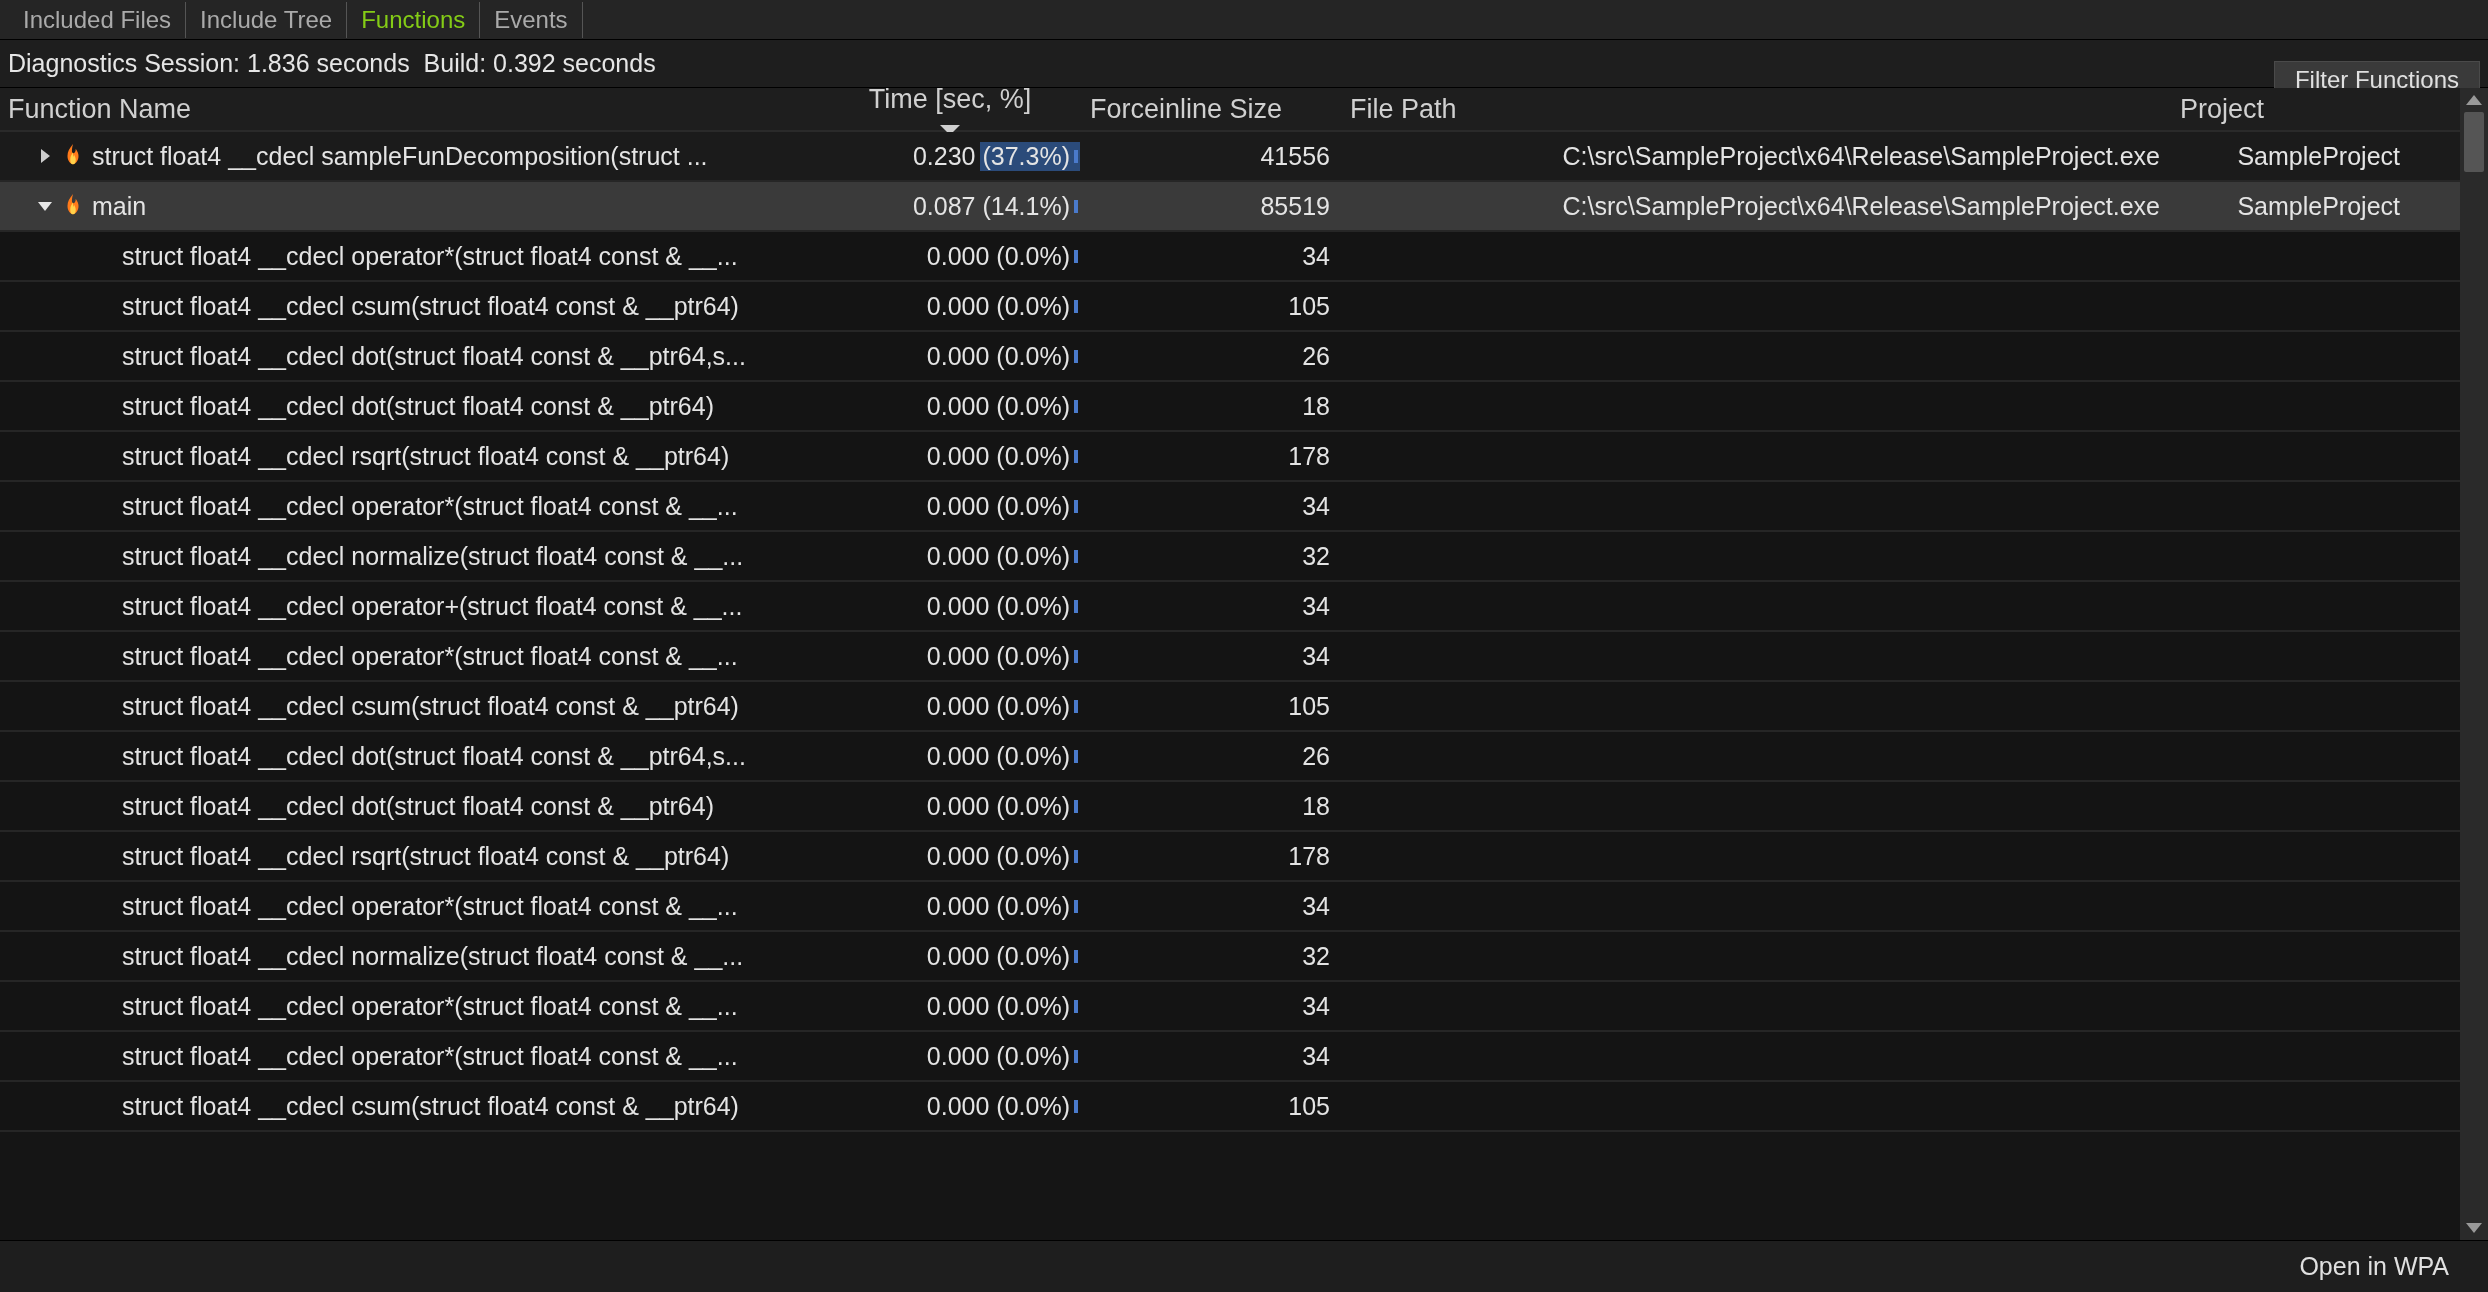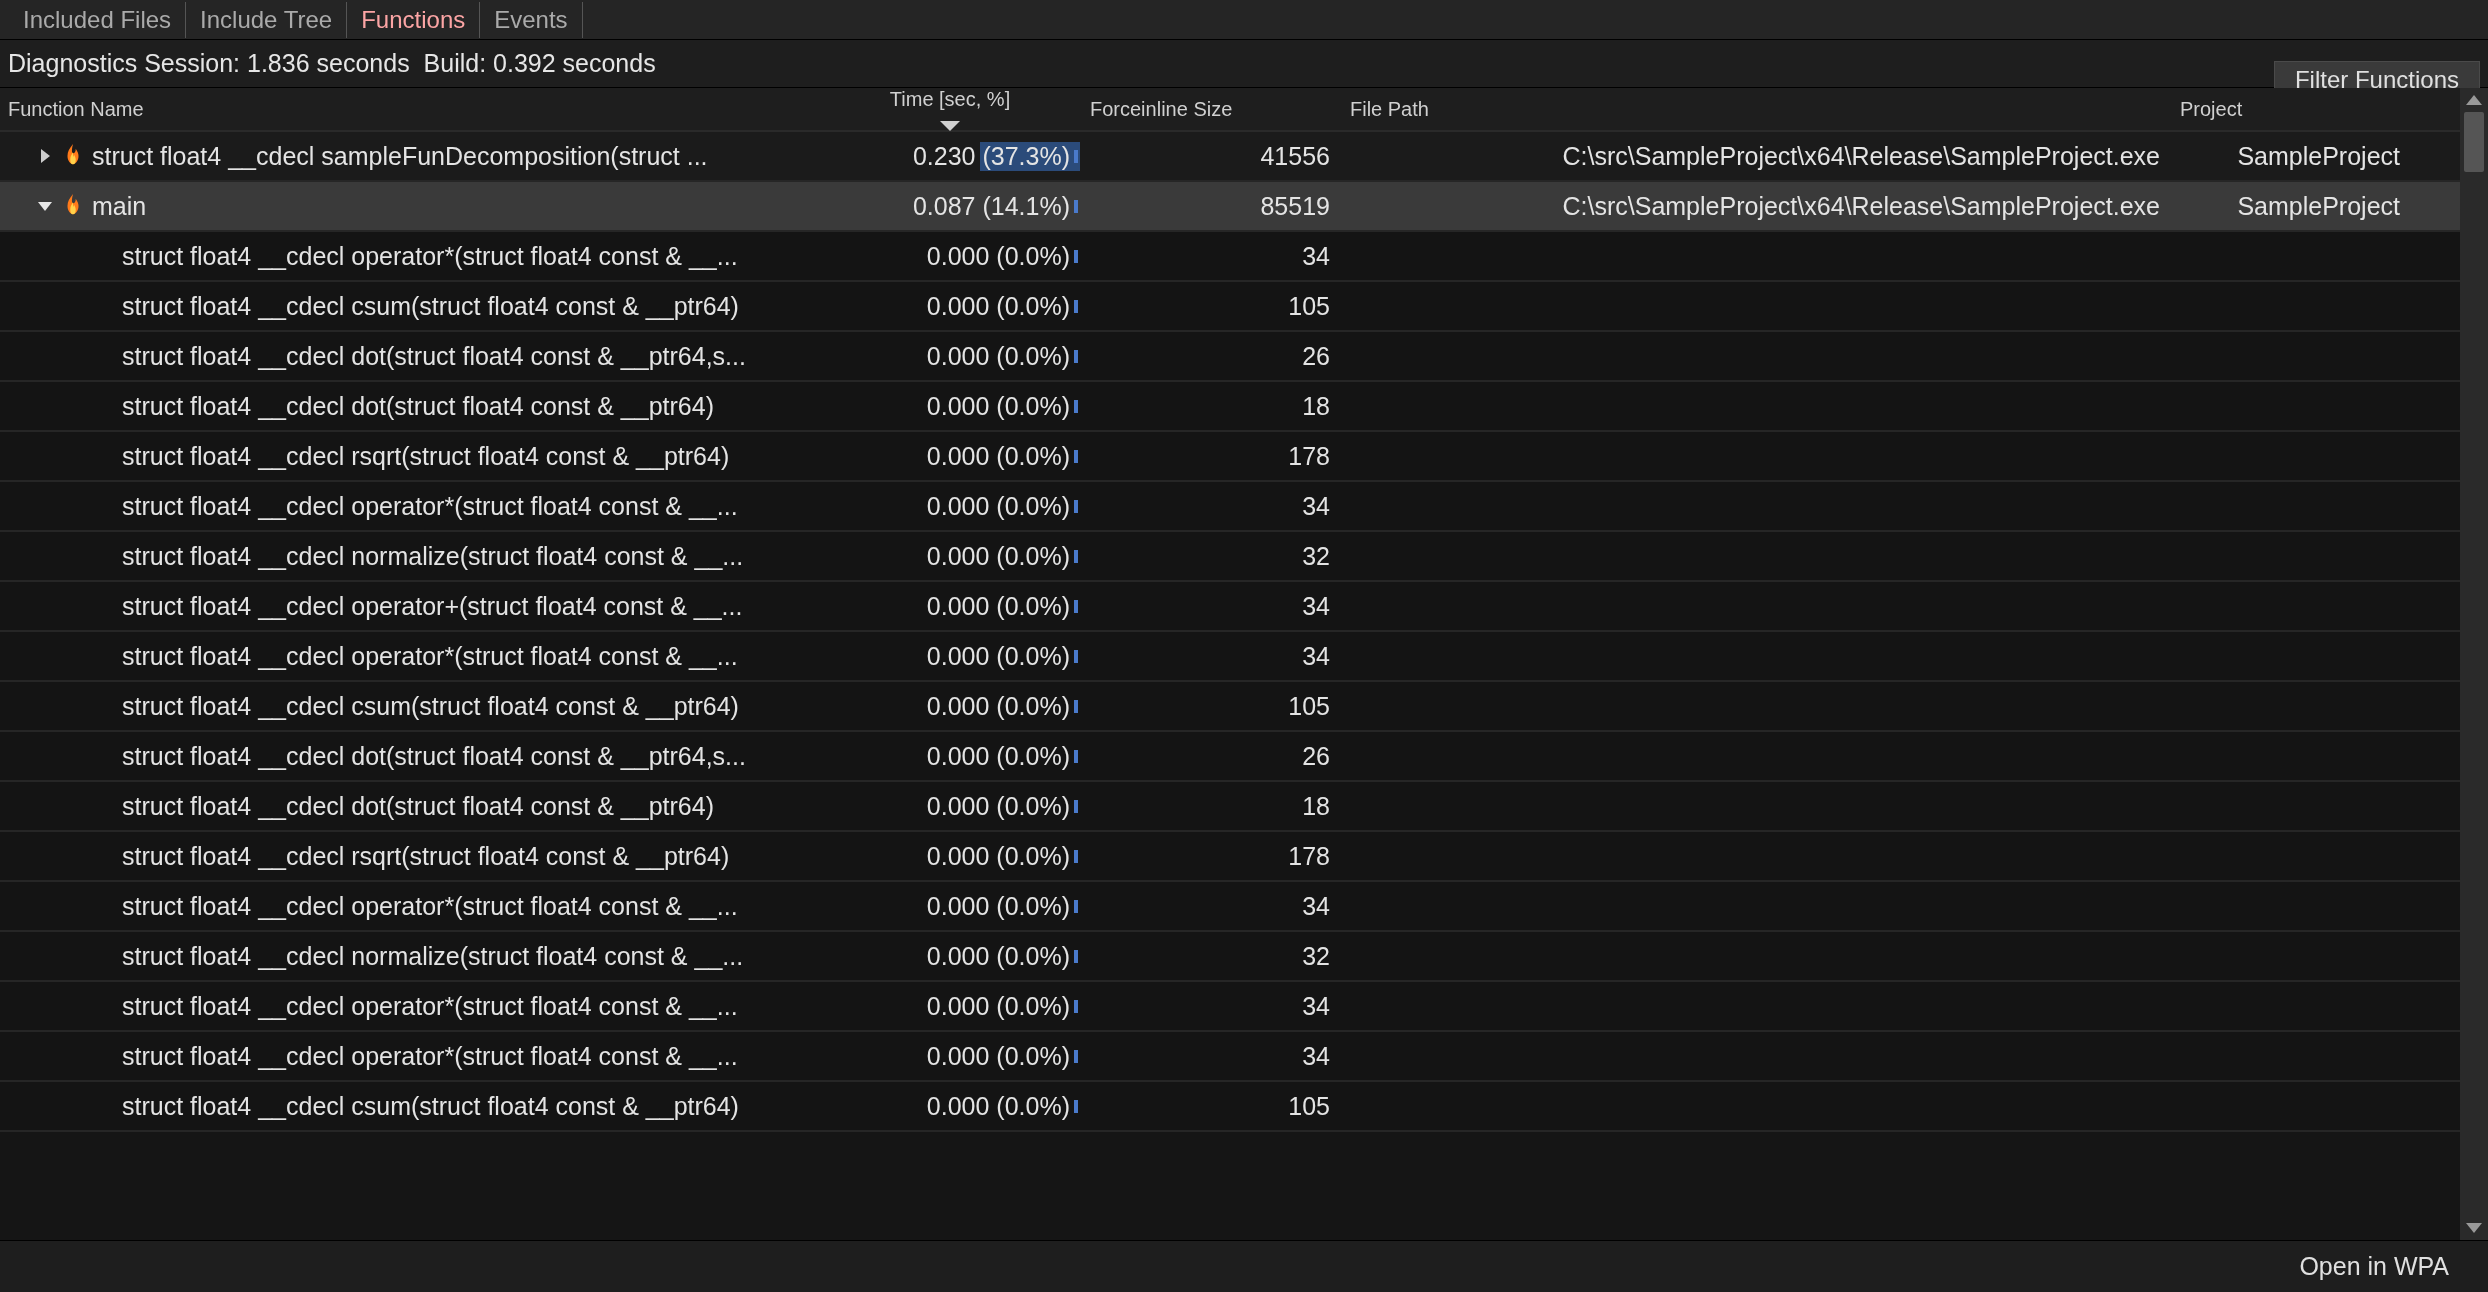--- a/index.html
+++ b/index.html
@@ -24,21 +24,21 @@
     border-bottom: 1px solid #000;
     padding-left: 9px;
   }
   .tab {
     padding: 4px 14px 4px 14px;
     border-right: 1px solid #555;
     color: #aaaaaa;
     cursor: pointer;
     font-size: 24px;
   }
-  .tab.active { color: #fca5a5; }
+  .tab.active { color: #84cc16; }
 
   
   .diag-bar {
     display: flex;
     align-items: center;
     height: 48px;
     padding: 6px 8px;
     background: #1e1e1e;
     border-bottom: 1px solid #000;
     color: #e6e6e6;
@@ -69,21 +69,21 @@
     min-width: 0;
   }
 
   
   .thead {
     display: flex;
     height: 44px;
     align-items: center;
     border-bottom: 2px solid #2a2a2a;
     background: #1e1e1e;
-    font-size: 20px;
+    font-size: 27px;
     color: #d0d0d0;
   }
   .th { padding: 6px 10px; display: flex; align-items: center; gap: 10px; }
   .th.fn   { width: 820px; padding-left: 8px; }
   .th.time { width: 260px; justify-content: flex-start; flex-direction: column; }
   .th.fis  { width: 260px; }
   .th.path { width: 830px; }
   .th.proj { width: 240px; }
 
   .sort-arrow {

